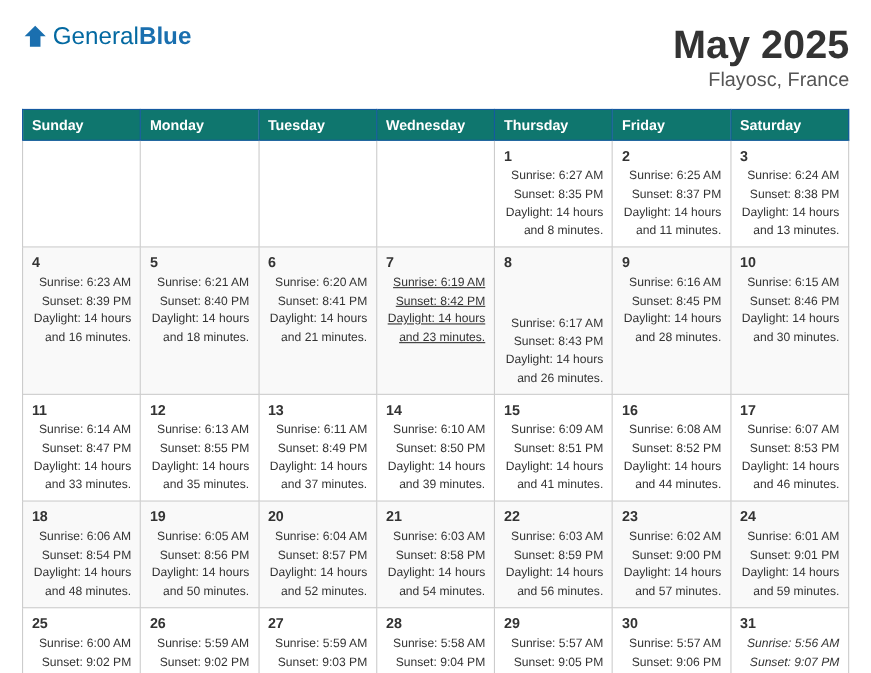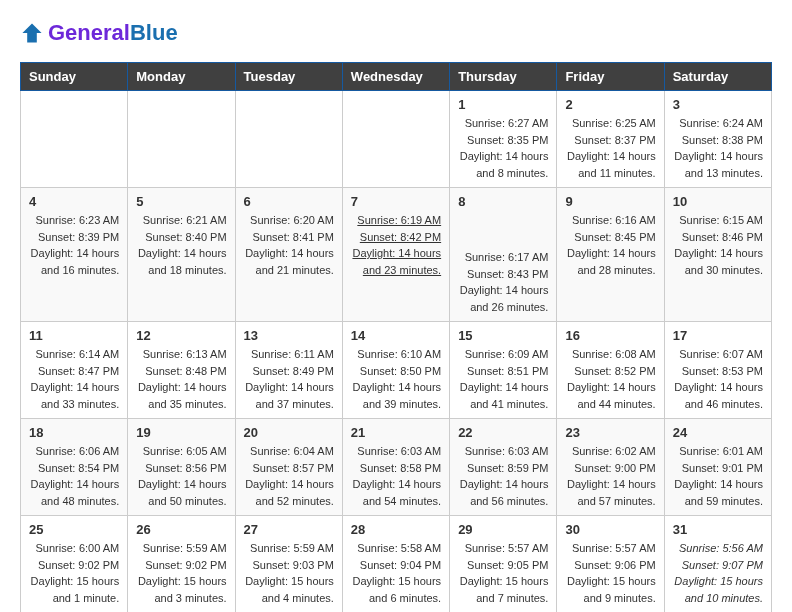--- a/index.html
+++ b/index.html
@@ -36,21 +36,21 @@
     .location-title {
       font-size: 18px;
       color: #555;
     }
     .calendar {
       width: 100%;
       border-collapse: collapse;
       border: 1px solid #ccc;
     }
     .calendar th {
-      background-color: #404040;
+      background-color: #0f766e;
       color: #fff;
       text-align: left;
       padding: 6px 8px;
       font-size: 13px;
       border: 1px solid #1559a0;
     }
     .calendar td {
       vertical-align: top;
       padding: 6px 8px;
       border: 1px solid #ccc;
@@ -81,22 +81,26 @@
   </style>
 </head>
 <body>
 
 <div class="header">
   <div class="logo">
     <svg class="logo-icon" viewBox="0 0 40 40" xmlns="http://www.w3.org/2000/svg">
       <polygon points="20,4 36,20 28,20 28,36 12,36 12,20 4,20" fill="#1a6faf"></polygon>
     </svg>
     <div>
-      <span style="font-size:22px;font-weight:bold;color:#6d28d9;">General</span><span style="font-size:22px;font-weight:bold;color:#1a6faf;">Blue</span>
+      <span style="font-size:22px;font-weight:normal;color:#0369a1;">General</span><span style="font-size:22px;font-weight:bold;color:#1a6faf;">Blue</span>
     </div>
+  </div>
+  <div class="title-block">
+    <div class="month-title">May 2025</div>
+    <div class="location-title">Flayosc, France</div>
   </div>
 </div>
 
 <table class="calendar">
   <thead>
     <tr>
     <th>Sunday</th>
         <th>Monday</th>
         <th>Tuesday</th>
         <th>Wednesday</th>
@@ -177,21 +181,21 @@
       <tr>
         <td>
           <span class="day-number">11</span>
           <div class="day-info" style="white-space: pre-line;">Sunrise: 6:14 AM
 Sunset: 8:47 PM
 Daylight: 14 hours and 33 minutes.</div>
         </td>
         <td>
           <span class="day-number">12</span>
           <div class="day-info" style="white-space: pre-line;">Sunrise: 6:13 AM
-Sunset: 8:48 PM
+Sunset: 8:55 PM
 Daylight: 14 hours and 35 minutes.</div>
         </td>
         <td>
           <span class="day-number">13</span>
           <div class="day-info" style="white-space: pre-line;">Sunrise: 6:11 AM
 Sunset: 8:49 PM
 Daylight: 14 hours and 37 minutes.</div>
         </td>
         <td>
           <span class="day-number">14</span>

